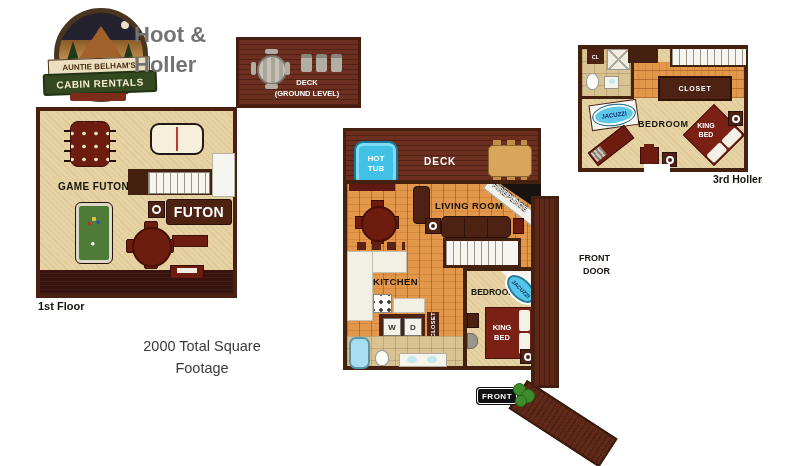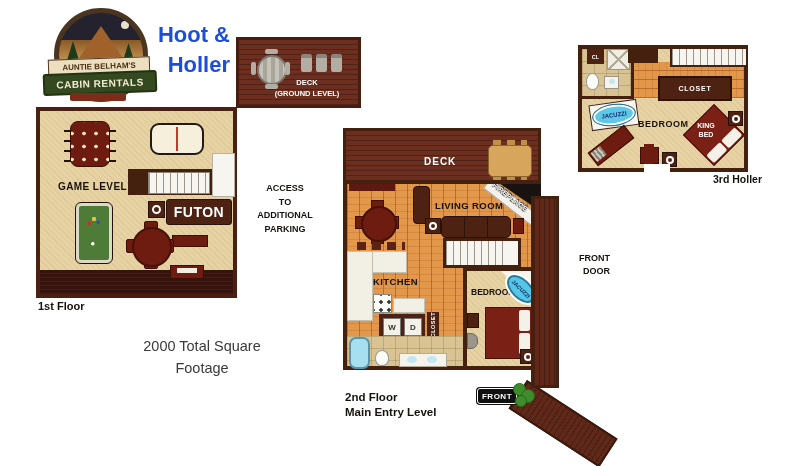--- a/index.html
+++ b/index.html
@@ -34,21 +34,21 @@
       <div class="abs" style="left:0;top:6px;width:100%;height:70%;clip-path:polygon(50% 12%,92% 100%,8% 100%);background:#a0622a;"></div>
       <div class="abs" style="left:62px;top:8px;width:8px;height:8px;border-radius:50%;background:#e8e0c8;"></div>
       <div class="abs" style="left:6px;top:28px;width:16px;height:26px;clip-path:polygon(50% 0,100% 100%,0 100%);background:#1e3a16;"></div>
       <div class="abs" style="left:62px;top:30px;width:15px;height:24px;clip-path:polygon(50% 0,100% 100%,0 100%);background:#1e3a16;"></div>
     </div>
     <div class="abs ctr" style="left:2px;top:50px;width:100px;height:14px;background:#ecdfc0;border:1px solid #513622;transform:rotate(-2deg);font-size:8px;font-weight:bold;color:#4a2f15;">AUNTIE BELHAM'S</div>
     <div class="abs ctr" style="left:-3px;top:64px;width:110px;height:18px;background:#34491f;border:2px solid #223313;border-radius:3px;transform:rotate(-2deg);font-size:10px;font-weight:bold;color:#f2ead2;letter-spacing:.5px;">CABIN RENTALS</div>
     <div class="abs" style="left:24px;top:85px;width:56px;height:8px;background:#7e2c1a;border-radius:2px;"></div>
   </div>
 
-  <div class="abs pre" style="left:134px;top:20px;width:96px;text-align:right;font-size:22px;font-weight:bold;color:#1d4ed8;line-height:1.35;">Hoot &amp;
+  <div class="abs pre" style="left:134px;top:20px;width:96px;text-align:left;font-size:22px;font-weight:bold;color:#737373;line-height:1.35;">Hoot &amp;
 Holler</div>
 
   <div class="abs deckw" style="left:236px;top:37px;width:119px;height:65px;border:3px solid #461d10;">
     <div class="abs" style="left:18px;top:15px;width:26px;height:26px;border-radius:50%;background:repeating-linear-gradient(90deg,#c6c2b8 0 4px,#a9a59b 4px 8px);border:2px solid #7c786e;"></div>
     <div class="abs" style="left:26px;top:9px;width:13px;height:5px;background:#b2aea4;border-radius:2px;"></div>
     <div class="abs" style="left:26px;top:44px;width:13px;height:5px;background:#b2aea4;border-radius:2px;"></div>
     <div class="abs" style="left:12px;top:22px;width:5px;height:13px;background:#b2aea4;border-radius:2px;"></div>
     <div class="abs" style="left:46px;top:22px;width:5px;height:13px;background:#b2aea4;border-radius:2px;"></div>
     <div class="abs" style="left:62px;top:14px;width:11px;height:14px;background:#b2aea4;border-top:4px solid #8a867c;border-radius:2px;"></div>
     <div class="abs" style="left:77px;top:14px;width:11px;height:14px;background:#b2aea4;border-top:4px solid #8a867c;border-radius:2px;"></div>
@@ -62,21 +62,21 @@
 
     <div class="abs furn-red" style="left:30px;top:10px;width:38px;height:44px;border-radius:8px;">
       <div class="abs" style="left:-7px;top:4px;width:7px;height:36px;background:repeating-linear-gradient(0deg,#241007 0 2px,rgba(0,0,0,0) 2px 10px);"></div>
       <div class="abs" style="right:-7px;top:4px;width:7px;height:36px;background:repeating-linear-gradient(0deg,#241007 0 2px,rgba(0,0,0,0) 2px 10px);"></div>
       <div class="abs" style="left:0;top:0;width:100%;height:100%;background-image:radial-gradient(#f3e3c3 1.5px,rgba(0,0,0,0) 2px);background-size:12px 13px;background-position:7px 5px;"></div>
     </div>
 
     <div class="abs" style="left:110px;top:12px;width:50px;height:28px;background:#f6efdb;border:2px solid #211a14;border-radius:9px;">
       <div class="abs" style="left:24px;top:2px;width:2px;height:24px;background:#c0392b;"></div>
     </div>
-    <div class="abs blk" style="left:18px;top:70px;font-size:10px;letter-spacing:.4px;">GAME LEVEL</div>
+    <div class="abs blk" style="left:18px;top:70px;font-size:10px;letter-spacing:.4px;">GAME FUTON</div>
 
     <div class="abs wall" style="left:88px;top:58px;width:105px;height:26px;"></div>
     <div class="abs" style="left:172px;top:42px;width:21px;height:42px;background:#f7f5ef;border:1px solid #b8b2a6;"></div>
     <div class="abs stairs" style="left:108px;top:61px;width:60px;height:20px;border:1px solid #8a8478;"></div>
 
     <div class="abs furn-brn ctr" style="left:126px;top:88px;width:64px;height:24px;border-radius:3px;font-size:14px;letter-spacing:.5px;">
         <span class="wht">FUTON</span>
       </div>
     <div class="abs furn-brn" style="left:108px;top:90px;width:15px;height:15px;">
         <div class="lampring" style="margin:3px;width:5px;height:5px;"></div>
@@ -91,28 +91,26 @@
       <div class="abs furn-red" style="left:-4px;top:14px;width:7px;height:12px;border-radius:2px;"></div>
       <div class="abs furn-red" style="right:-4px;top:14px;width:7px;height:12px;border-radius:2px;"></div>
       <div class="abs" style="left:2px;top:2px;width:36px;height:36px;border-radius:50%;background:#6e1c10;border:2px solid #471107;"></div>
     </div>
     <div class="abs furn-red" style="left:130px;top:154px;width:32px;height:12px;">
         <div style="margin:2px auto;width:20px;height:5px;background:#f0ece0;"></div>
       </div>
   </div>
   <div class="abs blk" style="left:38px;top:300px;font-size:11px;">1st Floor</div>
 
-  <div class="abs pre blk" style="left:243px;top:182px;width:84px;font-size:9px;text-align:center;line-height:1.5;">ACCESS
-TO
-ADDITIONAL
-PARKING</div>
   <div class="abs pre" style="left:118px;top:336px;width:168px;font-size:14.5px;color:#3a3a3a;text-align:center;line-height:1.5;">2000 Total Square
 Footage</div>
 
   <div class="abs deckw" style="left:343px;top:128px;width:192px;height:65px;border:3px solid #44200f;">
+    <div class="abs ctr pre" style="left:8px;top:10px;width:40px;height:42px;background:#41c1e6;border:2px solid #177a9e;border-radius:9px;box-shadow:inset 0 0 0 3px #7fdbf2;"><span class="wht pre" style="font-size:8px;line-height:1.3;">HOT
+TUB</span></div>
     <div class="abs wht" style="left:78px;top:25px;font-size:10px;letter-spacing:1px;">DECK</div>
     <div class="abs" style="left:142px;top:14px;width:42px;height:30px;background:#d8a55c;border:1px solid #8a6428;border-radius:5px;">
       <div class="abs" style="left:4px;top:-6px;width:34px;height:5px;background:repeating-linear-gradient(90deg,#c09048 0 8px,rgba(0,0,0,0) 8px 14px);"></div>
       <div class="abs" style="left:4px;bottom:-6px;width:34px;height:5px;background:repeating-linear-gradient(90deg,#c09048 0 8px,rgba(0,0,0,0) 8px 14px);"></div>
     </div>
   </div>
 
   <div class="abs wood" style="left:343px;top:180px;width:190px;height:182px;border:4px solid #44200f;">
     <div class="abs" style="left:2px;top:0;width:46px;height:7px;background:#5e1810;"></div>
     <div class="abs furn-brn" style="left:66px;top:2px;width:15px;height:36px;border-radius:4px;"></div>
@@ -168,20 +166,22 @@
       <div class="abs blk" style="left:4px;top:16px;font-size:8.5px;">BEDROOM</div>
       <div class="abs" style="right:0;top:0;width:36px;height:36px;">
         <div class="abs" style="left:0;top:0;width:100%;height:100%;clip-path:polygon(0 0,100% 0,100% 100%);background:#f6f3ea;"></div>
         <div class="abs ctr" style="left:3px;top:8px;width:30px;height:16px;border-radius:50%;background:#55c6e8;border:2px solid #2a7a9a;box-shadow:0 0 0 2px #fff;transform:rotate(45deg);">
             <span style="font-size:5.5px;font-weight:bold;color:#0e2a5a;">JACUZZI</span>
           </div>
       </div>
       <div class="abs" style="left:18px;top:36px;width:46px;height:50px;background:#7a2015;border:1px solid #44100a;">
         <div class="abs" style="right:2px;top:2px;width:11px;height:21px;background:#f4f1e8;border-radius:2px;"></div>
         <div class="abs" style="right:2px;top:25px;width:11px;height:21px;background:#f4f1e8;border-radius:2px;"></div>
+        <div class="abs ctr pre wht" style="left:0;top:0;width:32px;height:100%;font-size:7.5px;line-height:1.3;">KING
+BED</div>
       </div>
       <div class="abs furn-brn" style="left:0;top:42px;width:10px;height:13px;"></div>
       <div class="abs" style="left:0;top:62px;width:9px;height:14px;background:#9a968c;border:1px solid #6a665c;border-radius:0 7px 7px 0;"></div>
       <div class="abs furn-brn" style="right:2px;bottom:2px;width:13px;height:13px;">
           <div class="lampring" style="margin:3px;width:4px;height:4px;"></div>
         </div>
     </div>
   </div>
 
   <div class="abs deckv" style="left:527px;top:380px;width:104px;height:30px;border:2px solid #3a1a0e;transform:rotate(33deg);transform-origin:0 0;z-index:1;"></div>
@@ -189,22 +189,20 @@
   <div class="abs pre blk" style="left:560px;top:252px;width:50px;font-size:9px;line-height:1.4;text-align:right;">FRONT
 DOOR</div>
   <div class="abs ctr" style="left:477px;top:388px;width:38px;height:14px;background:#101010;border:1px solid #fff;box-shadow:0 0 0 1px #101010;border-radius:3px;z-index:3;">
       <span class="wht" style="font-size:8px;letter-spacing:.5px;">FRONT</span>
     </div>
   <div class="abs" style="left:513px;top:383px;width:26px;height:26px;z-index:3;">
     <div class="abs" style="left:0;top:0;width:11px;height:11px;background:#3e8c2b;border:1px solid #256a18;border-radius:50%;"></div>
     <div class="abs" style="left:8px;top:6px;width:12px;height:12px;background:#3e8c2b;border:1px solid #256a18;border-radius:50%;"></div>
     <div class="abs" style="left:2px;top:12px;width:10px;height:10px;background:#3e8c2b;border:1px solid #256a18;border-radius:50%;"></div>
   </div>
-  <div class="abs pre blk" style="left:345px;top:390px;font-size:11.5px;line-height:1.3;">2nd Floor
-Main Entry Level</div>
 
   <div class="abs tan" style="left:578px;top:45px;width:162px;height:119px;border:4px solid #44200f;">
     <div class="abs woodh" style="left:49px;top:13px;width:113px;height:36px;"></div>
     <div class="abs tile" style="left:0;top:0;width:49px;height:47px;border-right:3px solid #44200f;border-bottom:3px solid #44200f;">
       <div class="abs ctr" style="left:5px;top:0;width:17px;height:15px;background:#4e2213;">
           <span class="wht" style="font-size:5.5px;">CL</span>
         </div>
       <div class="abs" style="left:25px;top:0;width:21px;height:19px;background-color:#f0eee2;background-image:linear-gradient(45deg,rgba(0,0,0,0) 47%,#b0aa9a 47% 53%,rgba(0,0,0,0) 53%),linear-gradient(-45deg,rgba(0,0,0,0) 47%,#b0aa9a 47% 53%,rgba(0,0,0,0) 53%);border:1px solid #999;"></div>
       <div class="abs" style="left:4px;top:24px;width:11px;height:15px;background:#fdfdf8;border:1px solid #999;border-radius:50% 50% 45% 45%;"></div>
       <div class="abs white-item" style="left:22px;top:27px;width:13px;height:11px;">

